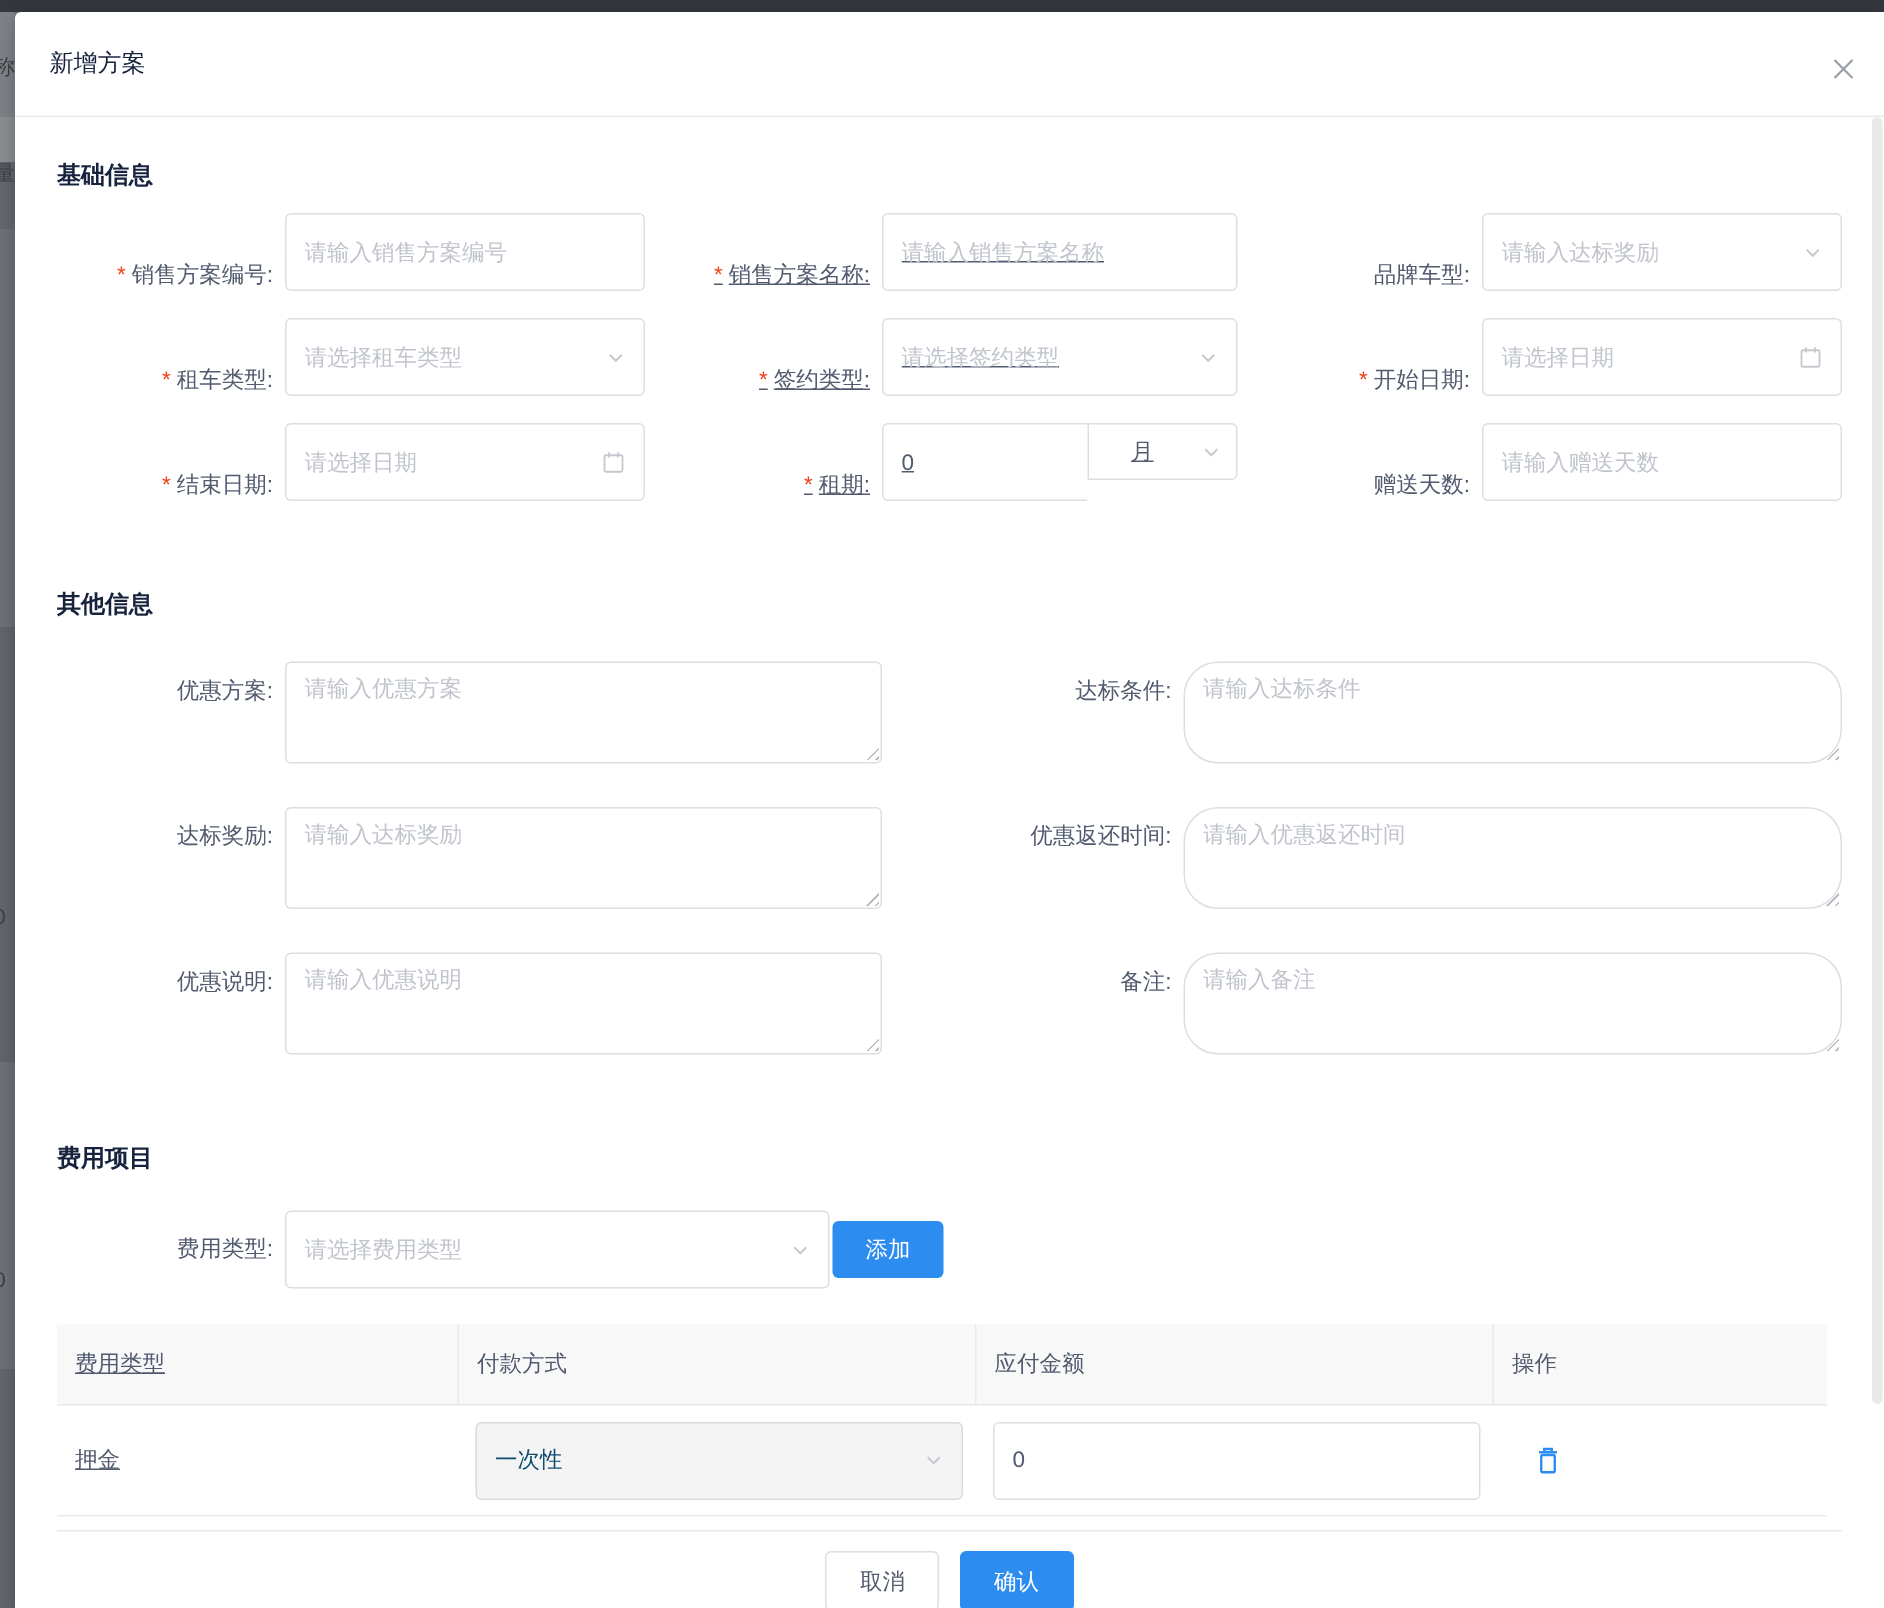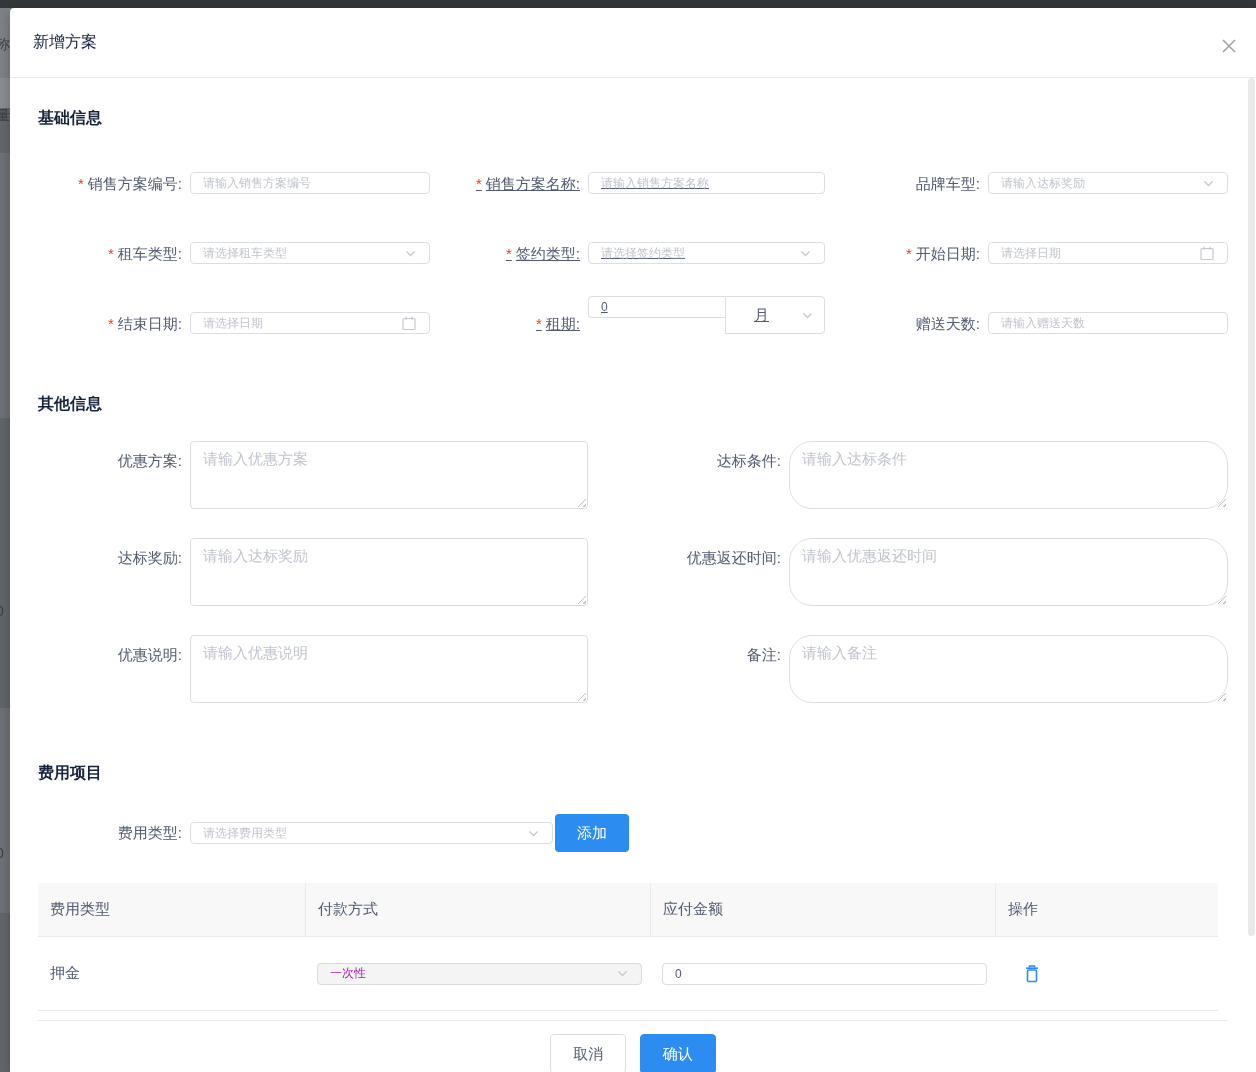--- a/index.html
+++ b/index.html
@@ -39,22 +39,22 @@
   .form-row:last-child { margin-bottom:0; }
   .form-item { display:flex; align-items:flex-end; }
   .fi-c1 { width:392px; margin-right:18px; }
   .fi-c2 { width:377px; margin-right:20px;text-decoration:underline; }
   .fi-c3 { width:383px; }
   .lbl { text-align:right; font-size:15px; color:#515a6e; padding-right:8px; flex:none; line-height:20px; }
   .w152 { width:152px; } .w140 { width:140px; } .w143 { width:143px; } .w139 { width:139px; }
   .req { color:#ed4014; margin-right:4px; }
 
   .ipt, .ctrl {
-    height:22px; border:1px solid #dcdee2; border-radius:4px; background:#fff;
-    font-size:12px; color:#515a6e;
+    height:52px; border:1px solid #dcdee2; border-radius:4px; background:#fff;
+    font-size:15px; color:#515a6e;
   }
   .ipt { width:100%; padding:0 12px; outline:none; font-family:inherit; }
   .ipt::placeholder, textarea::placeholder { color:#c0c4cc; opacity:1; }
   .ctrl { flex:1; display:flex; align-items:center; padding:0 12px; }
   .ctrl .ph { flex:1; color:#c0c4cc; white-space:nowrap; overflow:hidden; }
   .icon-right { flex:none; margin-left:8px; display:flex; }
 
   .compound { flex:1; display:flex; }
   .compound .num { width:137px; border-top-right-radius:0; border-bottom-right-radius:0; border-right:none; }
   .unit-select {
@@ -85,25 +85,25 @@
   .fee-select { flex:none; width:363px; }
   .btn-add {
     width:74px; height:38px; margin-left:2px; border:none; border-radius:4px;
     background:#2d8cf0; color:#fff; font-size:15px; font-family:inherit; cursor:pointer;
   }
 
   .fee-table { margin-top:31px; width:1180px; font-size:15px; }
   .t-head { display:flex; height:54px; background:#f8f8f9; border-bottom:1px solid #e8eaec; }
   .th { display:flex; align-items:center; padding-left:12px; color:#515a6e; }
   .th + .th { border-left:1px solid #e8eaec; }
-  .c-a { width:267px; } .c-b { width:345px; } .c-c { width:345px; } .c-d { width:223px; }
+  .c-a { width:267px;text-decoration:underline; } .c-b { width:345px; } .c-c { width:345px; } .c-d { width:223px; }
   .t-row { display:flex; height:74px; align-items:center; border-bottom:1px solid #e8eaec; }
   .td { padding-left:12px; display:flex; align-items:center; }
   .cell-select { width:325px; flex:none; background:#f4f4f5; border-color:#d8dade; }
-  .cell-select .ph { color:#a21caf; }
+  .cell-select .ph { color:#0c4a6e; }
   .cell-input { width:325px; }
   .td-op { padding-left:26px; }
   .trash-btn { width:22px; height:22px; display:flex; align-items:center; justify-content:center; cursor:pointer; }
 
   .modal-footer { margin-top:9px; border-top:1px solid #e8eaec; padding-top:13px; text-align:center; }
   .btn { height:40px; padding:0 22px; border-radius:4px; font-size:15px; font-family:inherit; cursor:pointer; }
   .btn-default { background:#fff; border:1px solid #dcdee2; color:#515a6e; }
   .btn-primary { background:#2d8cf0; border:1px solid #2d8cf0; color:#fff; margin-left:9px; }
 
   .scrollbar-thumb { position:absolute; right:1px; top:70px; width:7px; height:858px; background:#e9e9ea; border-radius:4px; }

